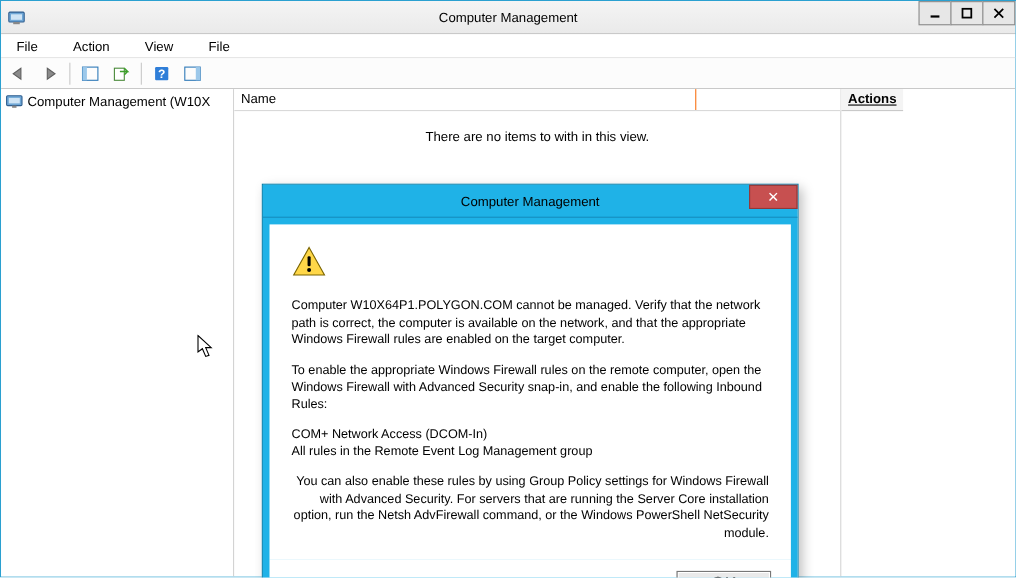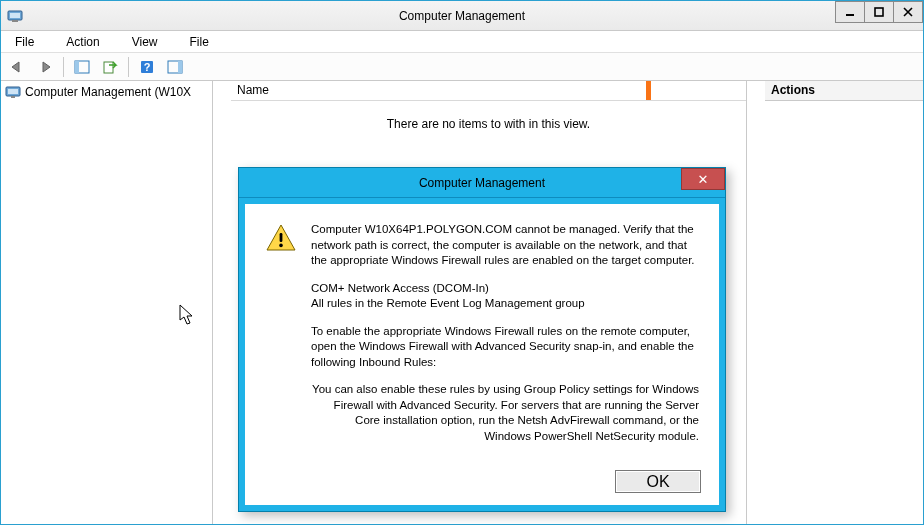--- a/index.html
+++ b/index.html
@@ -94,21 +94,20 @@
     .toolbar .sep {
       width: 1px;
       height: 20px;
       background: #c9c9c9;
       margin: 0 2px;
     }
     .client {
       display: flex;
       height: calc(100% - 80px);
       border-top: 0;
-      gap: 18px;
     }
     .tree-pane {
       width: 212px;
       border-right: 1px solid #c9c9c9;
       background: #fff;
       padding: 2px;
       overflow: hidden;
     }
     .tree-node {
       display: flex;
@@ -131,34 +130,35 @@
     .list-header {
       display: flex;
       height: 20px;
       border-bottom: 1px solid #d9d9d9;
       background: #fff;
     }
     .list-header .col {
       padding: 2px 6px;
       font-size: 12px;
       flex: 0 0 420px;
-      border-right: 5px solid #f97316;
+      border-right: 1px solid #f97316;
     }
     .list-body {
       flex: 1;
       padding-top: 16px;
       text-align: center;
       color: #000;
       font-size: 12px;
     }
     .actions-pane {
       width: 158px;
       background: #fff;
       display: flex;
-      flex-direction: column;
+      flex-direction: row;
+      text-decoration: underline;
     }
     .actions-header {
       height: 20px;
       border-bottom: 1px solid #c9c9c9;
       background: #f4f4f4;
       font-weight: 600;
       padding: 2px 6px;
     }
     .actions-group {
       background: #d9e8f5;
@@ -221,20 +221,21 @@
     }
     .dialog-aqua {
       padding: 6px;
       background: #1fb2e7;
     }
     .dialog-body {
       background: #fff;
       padding: 18px 20px 16px 20px;
       display: flex;
       gap: 14px;
+      flex-direction: column;
     }
     .warn-icon {
       width: 32px;
       flex: 0 0 32px;
     }
     .dialog-text {
       font-size: 11.5px;
       color: #000;
       line-height: 1.35;
     }
@@ -389,23 +390,23 @@
     <div class="dialog-body">
       <div class="warn-icon">
         <svg width="32" height="32" viewBox="0 0 32 32">
           <path d="M16 3 L30 28 L2 28 Z" fill="#ffd748" stroke="#7a6400" stroke-width="1"></path>
           <rect x="14.6" y="11" width="2.8" height="9" rx="1.2" fill="#000"></rect>
           <circle cx="16" cy="23.4" r="1.8" fill="#000"></circle>
         </svg>
       </div>
       <div class="dialog-text">
         <p>Computer W10X64P1.POLYGON.COM cannot be managed. Verify that the network path is correct, the computer is available on the network, and that the appropriate Windows Firewall rules are enabled on the target computer.</p>
+        <p>To enable the appropriate Windows Firewall rules on the remote computer, open the Windows Firewall with Advanced Security snap-in, and enable the following Inbound Rules:</p>
         <p style="white-space:pre-line">COM+ Network Access (DCOM-In)
 All rules in the Remote Event Log Management group</p>
-        <p>To enable the appropriate Windows Firewall rules on the remote computer, open the Windows Firewall with Advanced Security snap-in, and enable the following Inbound Rules:</p>
         <p>You can also enable these rules by using Group Policy settings for Windows Firewall with Advanced Security. For servers that are running the Server Core installation option, run the Netsh AdvFirewall command, or the Windows PowerShell NetSecurity module.</p>
       </div>
     </div>
     <div class="dialog-footer">
       <div class="ok-btn">
         <span>OK</span>
       </div>
     </div>
   </div>
 </div>

